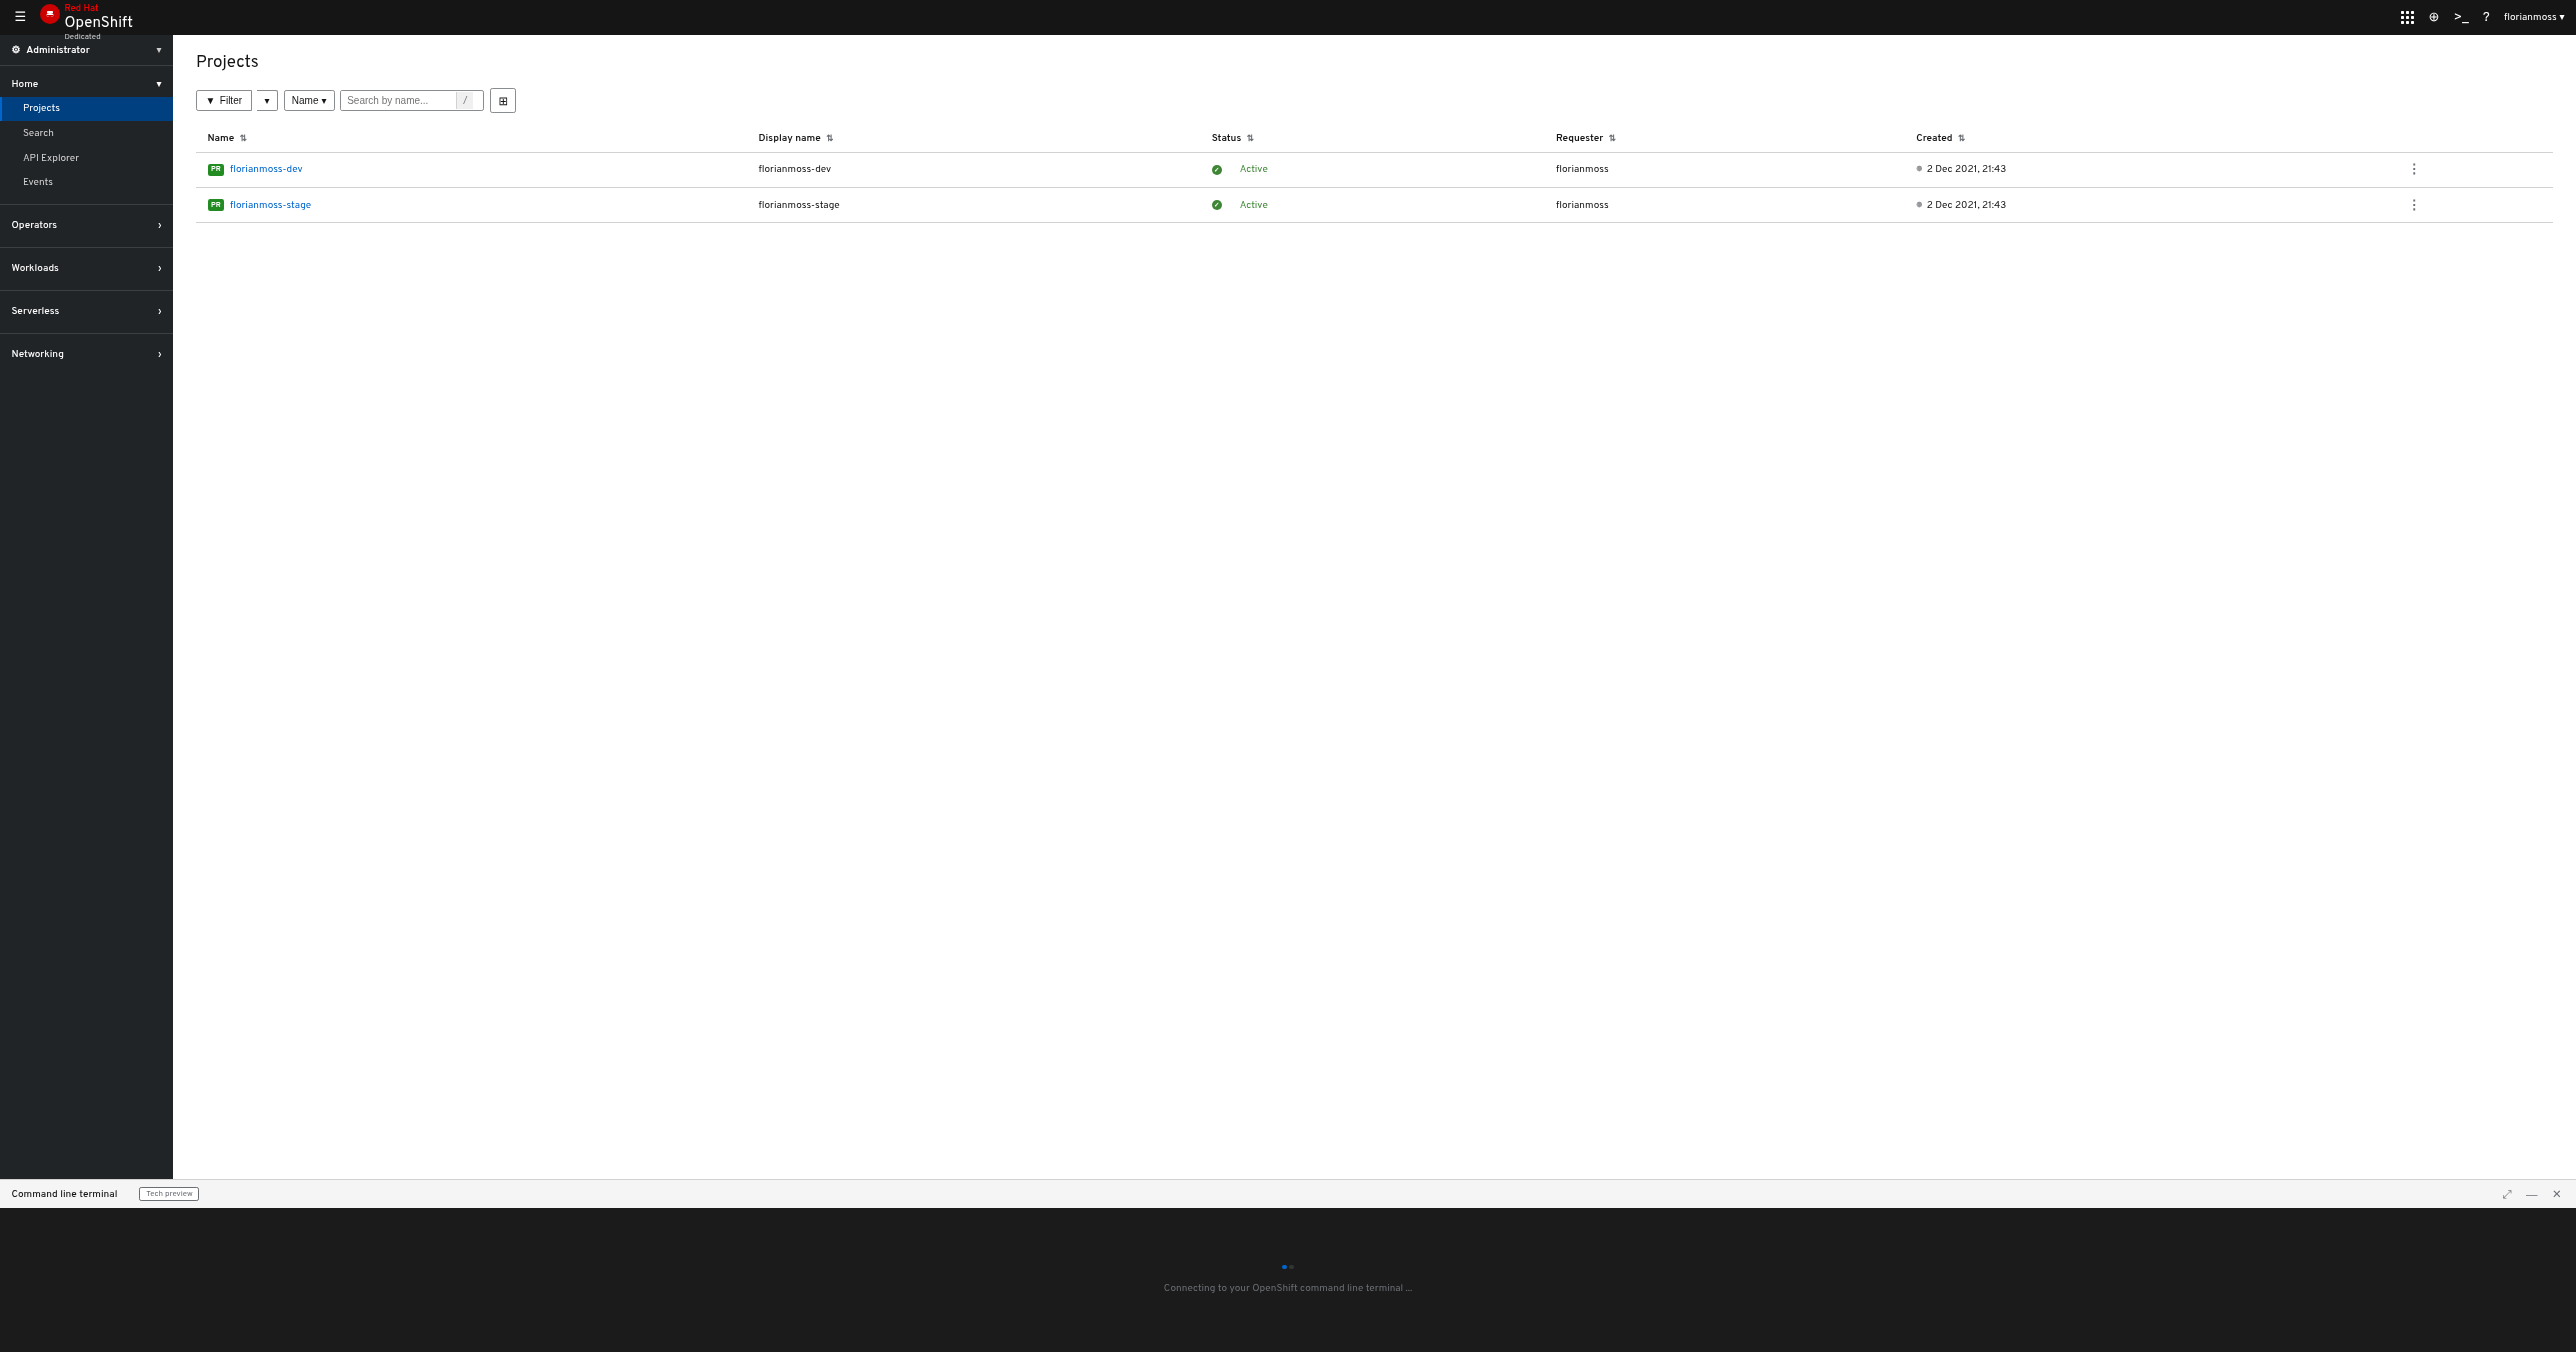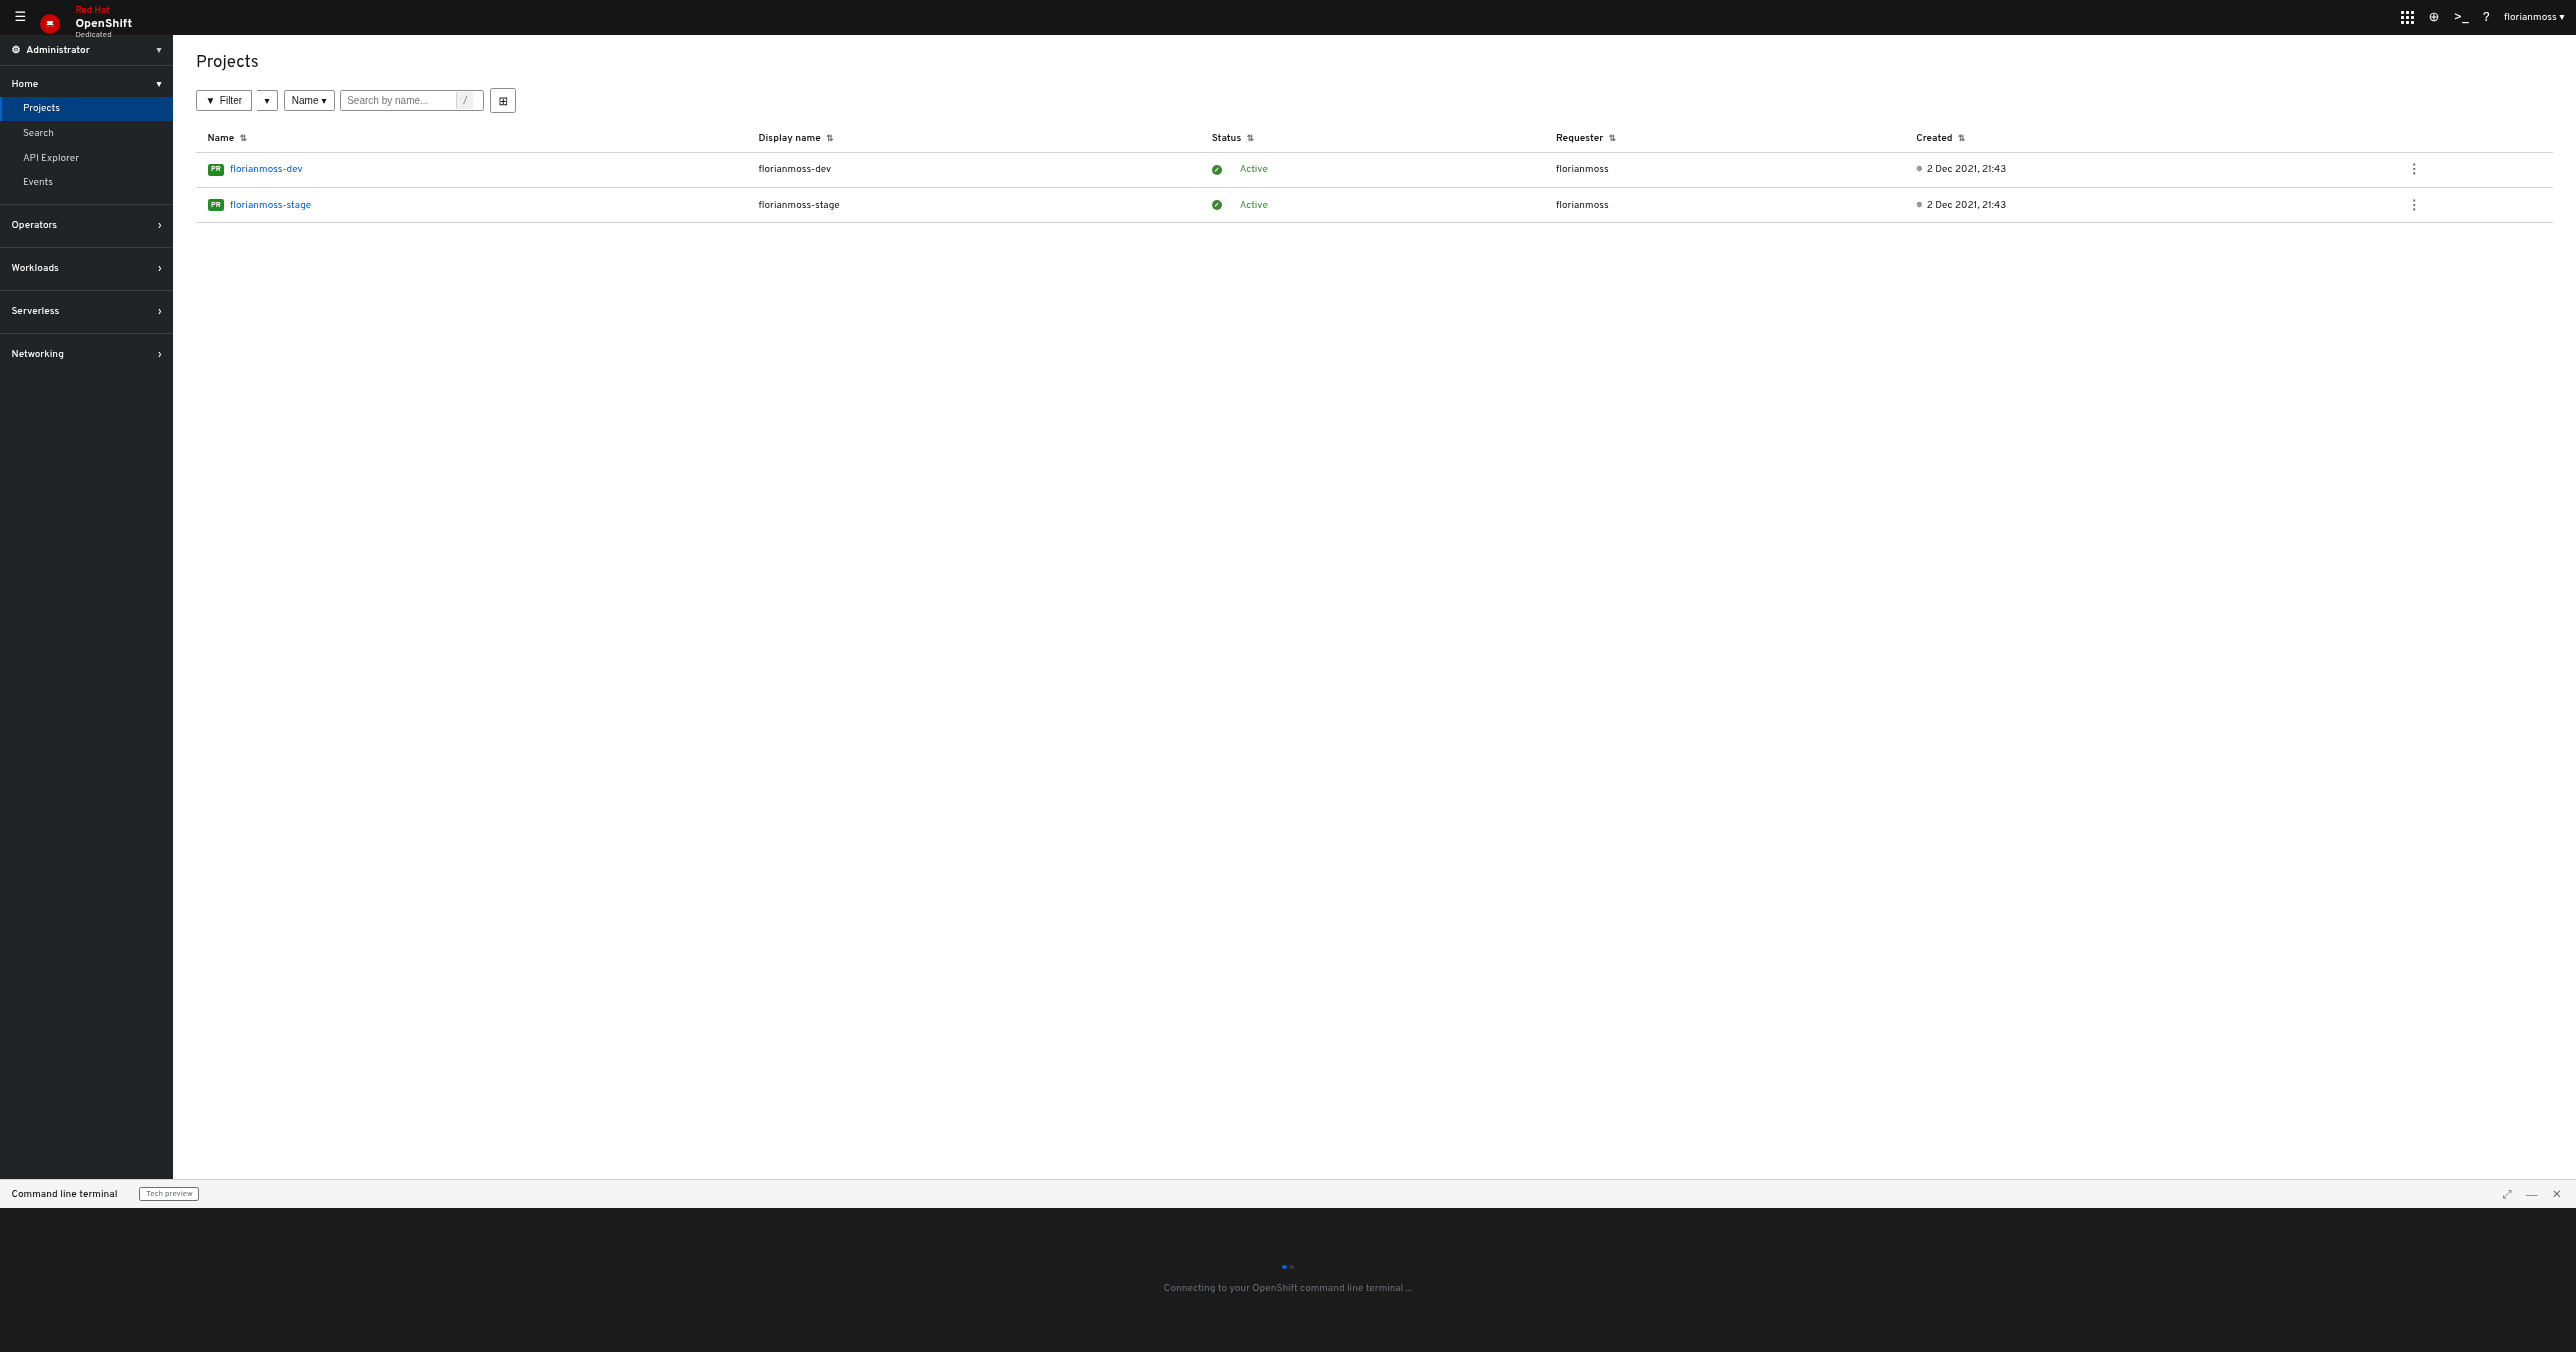--- a/index.html
+++ b/index.html
@@ -11,25 +11,25 @@
       color: #fff;
       height: 35px;
       display: flex;
       align-items: center;
       padding: 0 11.5px;
       flex-shrink: 0;
       z-index: 100;
     }
     .top-nav-left { display: flex; align-items: center; gap: 11.5px; }
     .hamburger { cursor: pointer; color: #fff; font-size: 13px; padding: 2.9px; }
-    .brand { display: flex; align-items: center; gap: 15px; margin-top: 12px; }
+    .brand { display: flex; gap: 4px; margin-top: 12px; }
     .brand-logo { width: 20px; height: 20px; }
     .brand-text { line-height: 1.2; }
     .brand-text .red-hat { color: #ee0000; font-size: 9.3px; font-weight: 600; }
-    .brand-text .openshift { color: #fff; font-size: 12px; font-weight: 700; }
+    .brand-text .openshift { color: #fff; font-size: 15px; font-weight: 400; }
     .brand-text .dedicated { color: #ccc; font-size: 8px; }
     .top-nav-right { margin-left: auto; display: flex; align-items: center; gap: 14.4px; color: #fff; }
     .top-nav-icon { cursor: pointer; font-size: 13px; color: #fff; }
     .user-menu { display: flex; align-items: center; gap: 2.9px; cursor: pointer; font-size: 10px; }
     .grid-icon { display: grid; grid-template-columns: repeat(3, 3.6px); gap: 1.4px; }
     .grid-dot { width: 3.6px; height: 3.6px; background: #fff; border-radius: 0.7px; }
 
     
     .app-body {
       display: flex;

